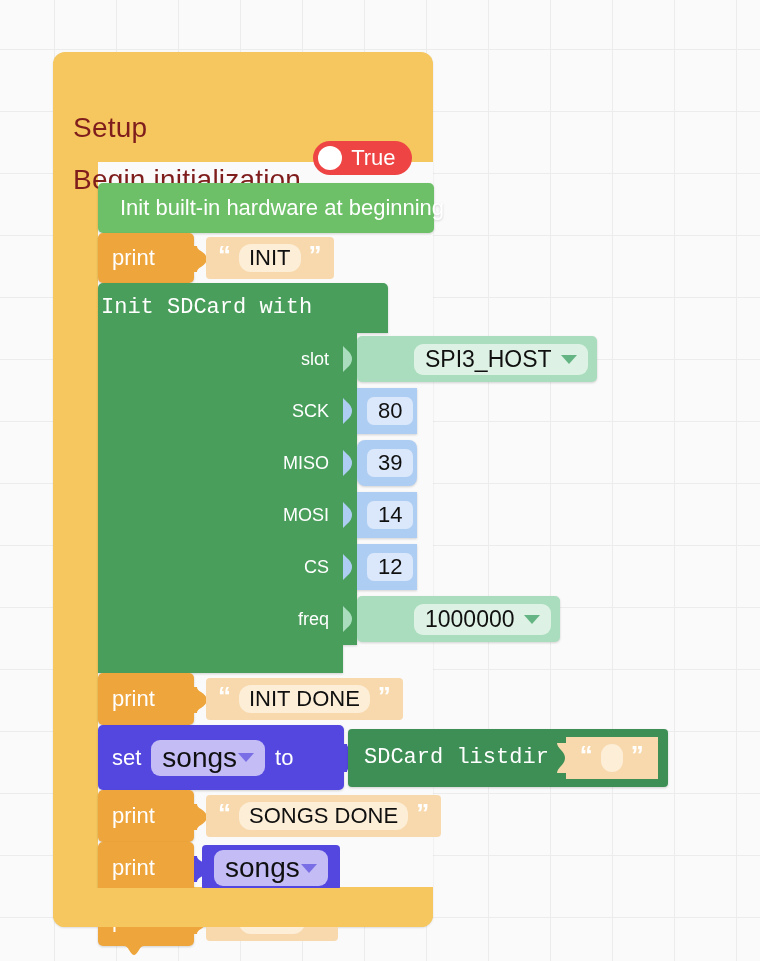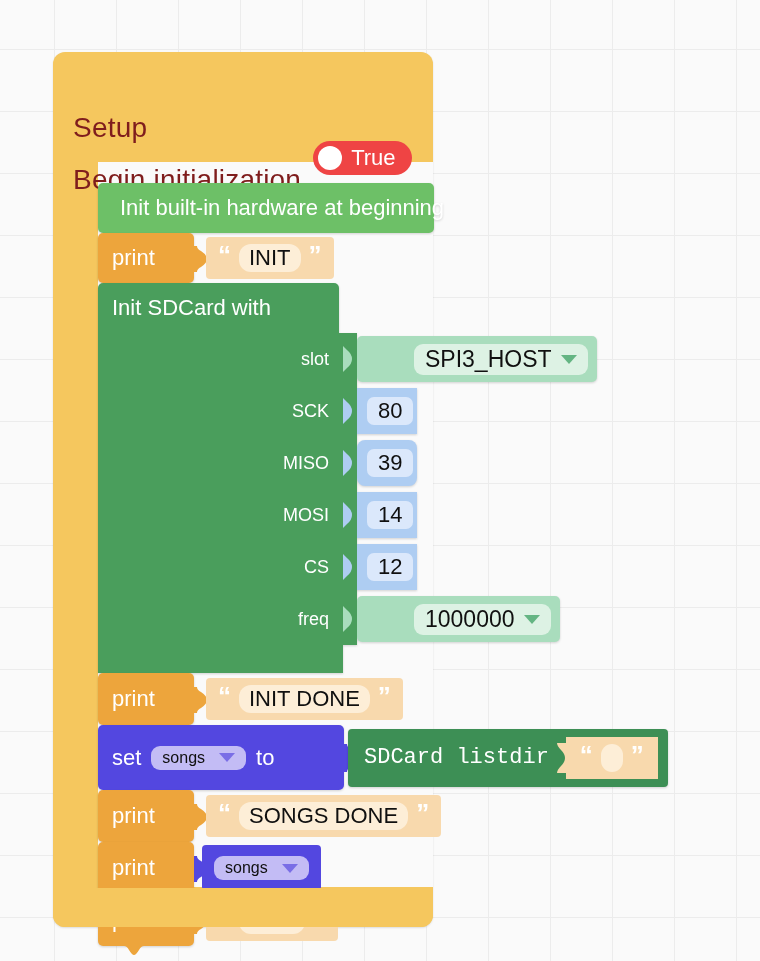--- a/index.html
+++ b/index.html
@@ -96,27 +96,27 @@
   .ddfield{
     background:#ddf2e4;border-radius:9px;color:#101010;font-size:23px;
     padding:4px 11px;line-height:1;display:flex;align-items:center;gap:9px;margin-left:48px;
   }
   .caret{width:0;height:0;border-left:8px solid transparent;border-right:8px solid transparent;}
   .caret.green{border-top:9px solid #64b583;}
   .caret.violet{border-top:9px solid #7a6ee6;}
 
   
   .varfield{
-    background:#c3bcf5;border-radius:9px;color:#101010;font-size:16px;
-    padding:4px 11px;line-height:1;display:flex;align-items:center;gap:14px;
+    background:#c3bcf5;border-radius:9px;color:#101010;font-size:28px;
+    padding:4px 11px;line-height:1;display:flex;align-items:center;gap:1px;
   }
 
   
   #sdcard{position:relative;filter:drop-shadow(0 1px 1px rgba(0,0,0,.16));}
-  #sd-head{width:241px;height:50px;display:flex;align-items:center;padding-left:14px;box-sizing:border-box;}
+  #sd-head{width:290px;height:50px;display:flex;align-items:center;padding-left:3px;box-sizing:border-box;font-family:Liberation Mono, monospace;}
   .sd-param{position:relative;display:flex;align-items:center;height:52px;}
   .sd-leftcol{
     width:245px;box-sizing:border-box;display:flex;align-items:center;
     justify-content:flex-end;padding-right:14px;height:100%;
   }
   .sd-name{color:#fff;font-size:18px;line-height:1;}
   #sd-foot{width:245px;height:28px;}
 
   
   .repblk{

